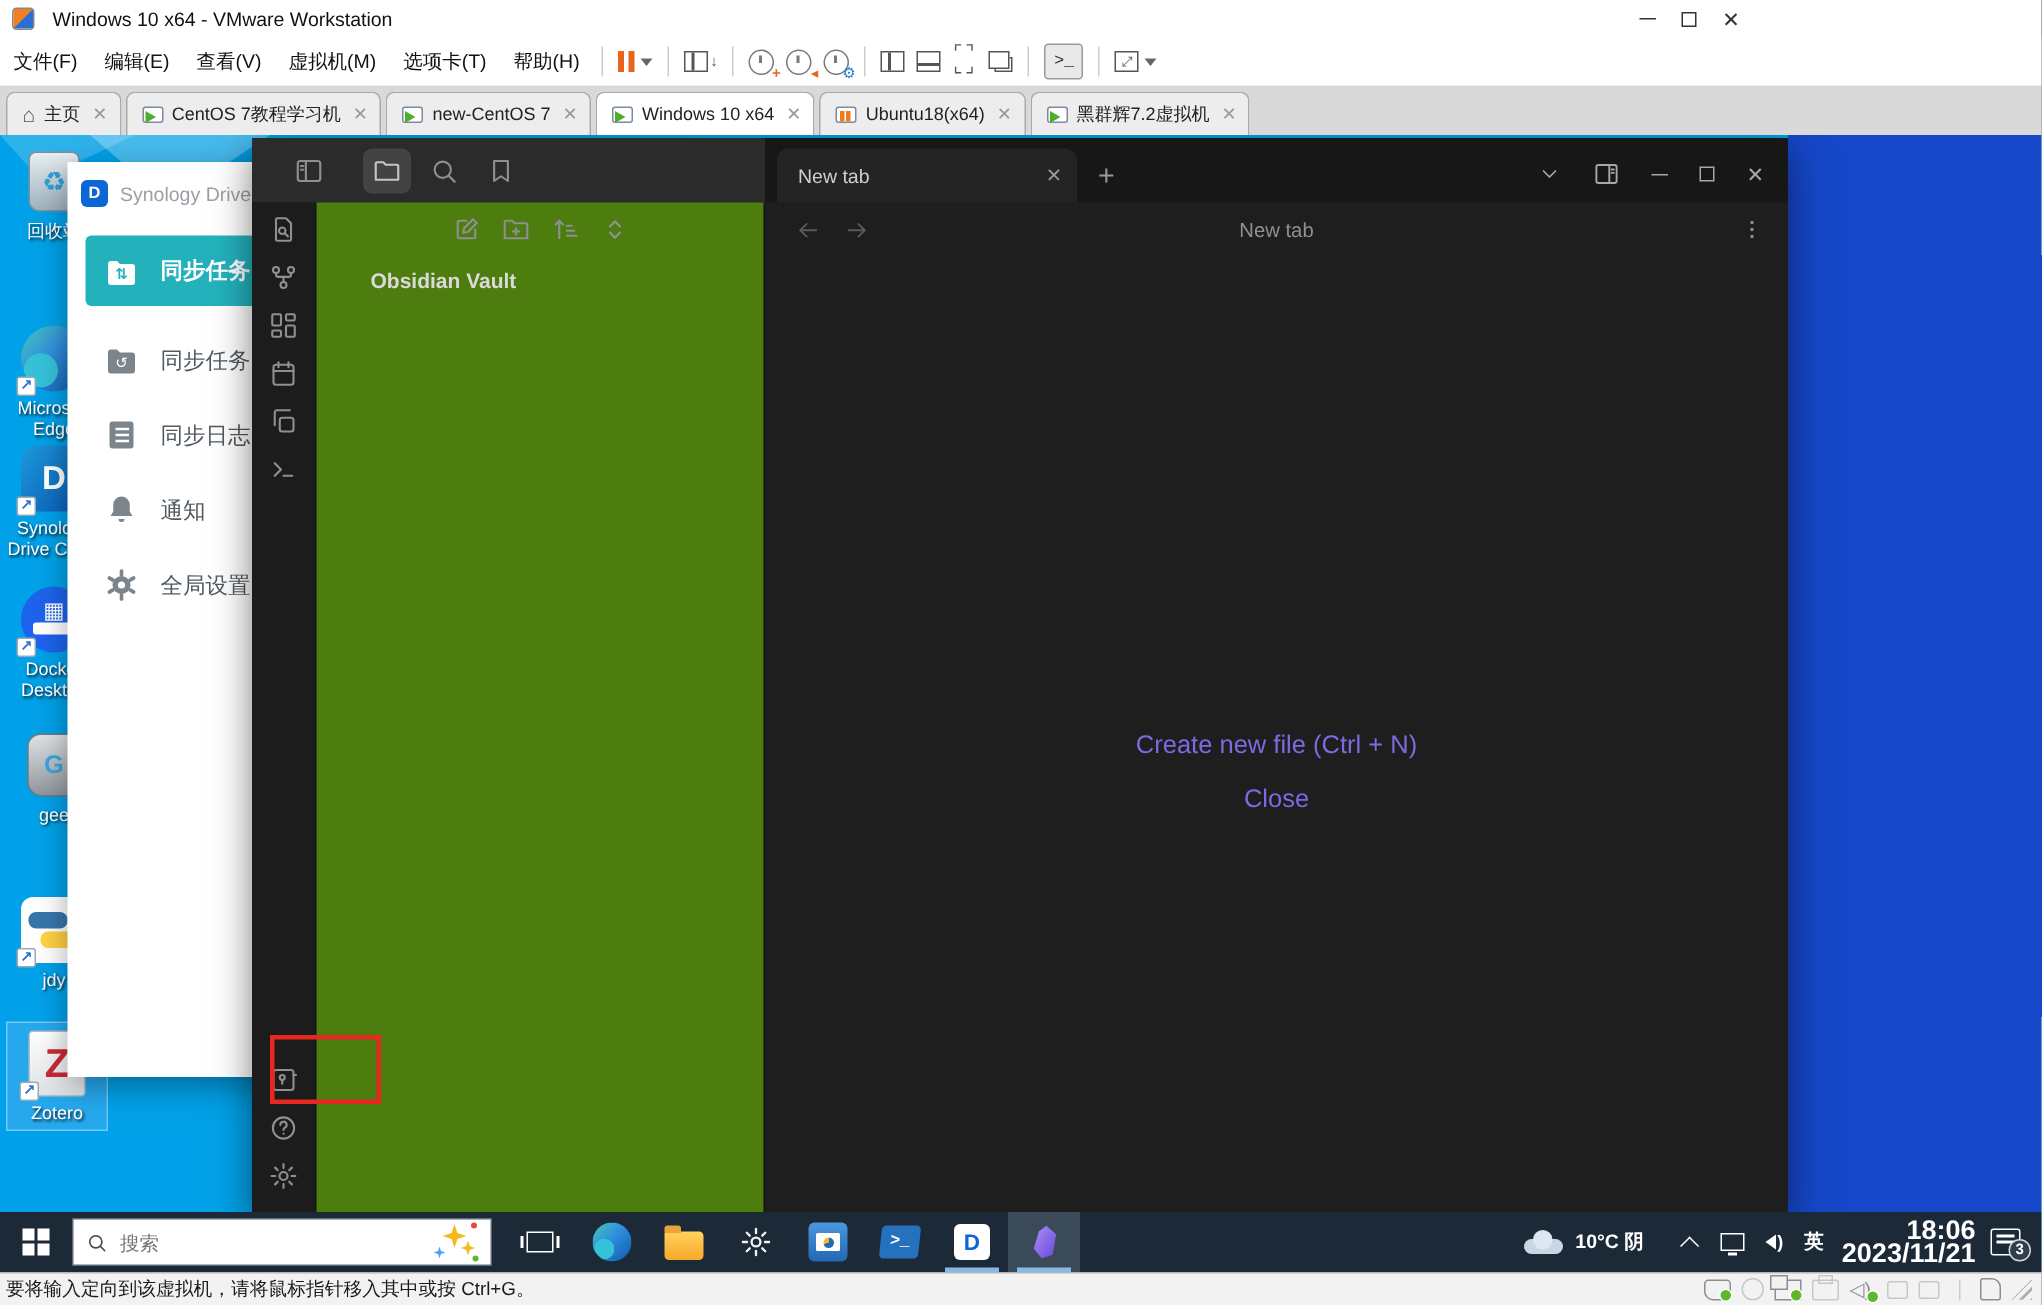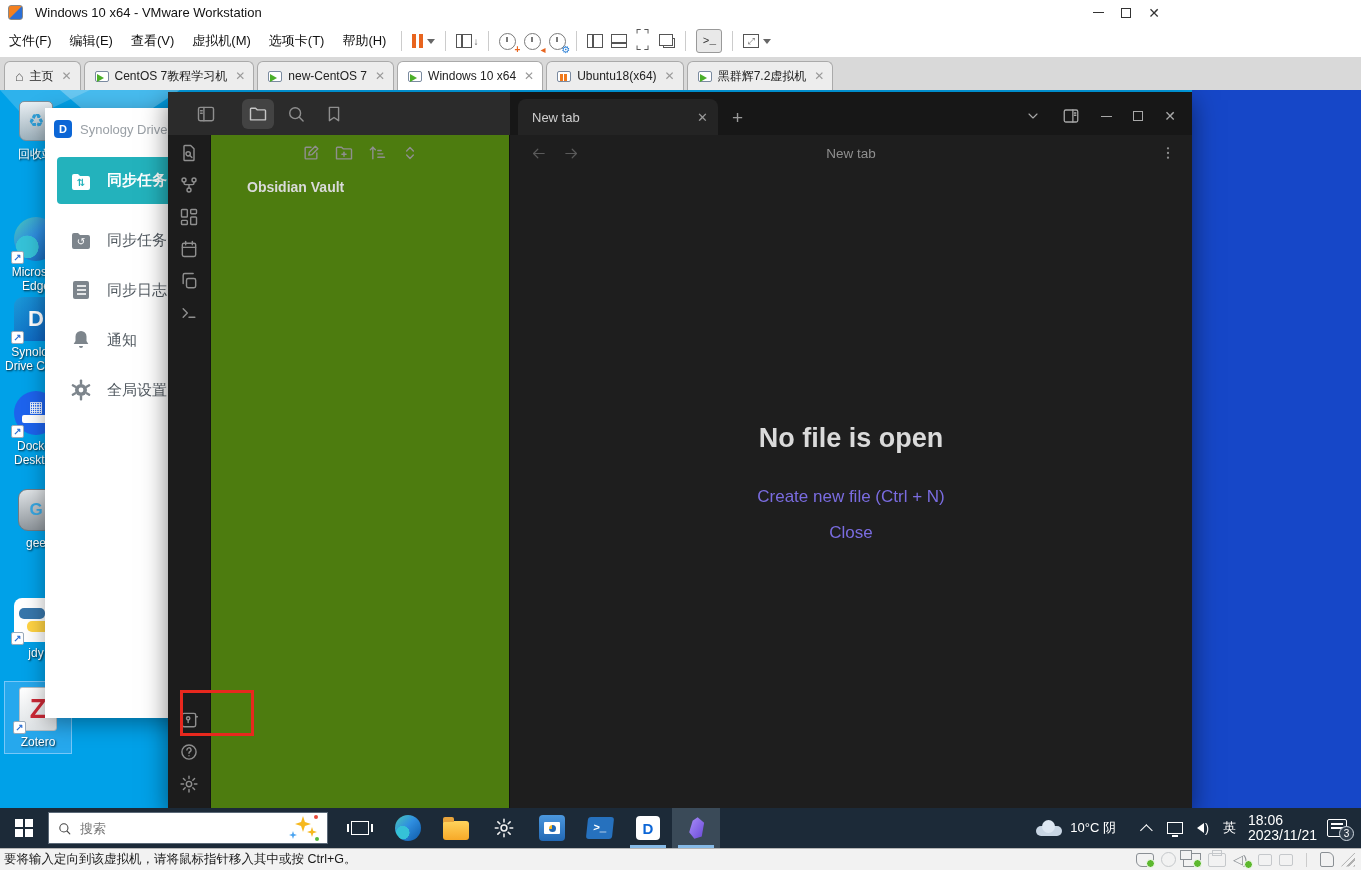--- a/index.html
+++ b/index.html
@@ -152,32 +152,32 @@
   .edge-sm { width:26px; height:26px; border-radius:50%;
      background:radial-gradient(circle at 30% 68%,#35c1d7 0 26%,transparent 27%),linear-gradient(135deg,#49c8b8 0%,#2f8ee0 45%,#0e5aa8 100%); }
   .folder-glyph { position:relative; width:26px; height:19px; background:linear-gradient(180deg,#ffd35c,#f7a928); border-radius:2px 3px 3px 3px; margin-top:4px; }
   .folder-glyph::before { content:""; position:absolute; left:0; top:-4px; width:11px; height:5px; background:#e8a43c; border-radius:2px 2px 0 0; }
   .gear-white { color:#f0f0f0; }
   .chartapp { width:26px; height:26px; border-radius:4px; background:linear-gradient(180deg,#4b97dd,#2268b4); display:flex; align-items:center; justify-content:center; }
   .chartapp i { width:16px; height:12px; background:#fff; border-radius:1px; display:flex; align-items:center; justify-content:center; }
   .chartapp i b { width:7px; height:7px; border-radius:50%; background:conic-gradient(#2268b4 0 70%,#f6b81e 70% 100%); display:block; }
   .ps-glyph { width:26px; height:22px; background:#2671be; border-radius:3px; color:#fff; font-family:"Liberation Mono","DejaVu Sans Mono",monospace; font-size:11px; font-weight:bold; display:flex; align-items:center; justify-content:center; transform:skewX(-6deg); }
   .syn-task { width:24px; height:24px; background:#fff; border-radius:4px; color:#0c66d6; font-weight:bold; font-size:15px; display:flex; align-items:center; justify-content:center; }
-  .tray { margin-left:auto; display:flex; align-items:center; color:#fff; }
+  .tray { margin-left:auto; display:flex; align-items:center; color:#fff;font-weight:bold; }
   .tray-cloud { width:26px; height:16px; position:relative; margin-right:8px; }
   .tray-cloud::before { content:""; position:absolute; left:0; bottom:0; width:26px; height:10px; border-radius:6px; background:#c9d6e4; }
   .tray-cloud::after { content:""; position:absolute; left:6px; top:0; width:13px; height:13px; border-radius:50%; background:#dde7f2; }
   .tray-txt { font-size:13px; }
   .tray-gap { width:14px; }
   .chev-up { width:9px; height:9px; border-left:1.8px solid #fff; border-top:1.8px solid #fff; transform:rotate(45deg) translateY(3px); }
   .net-glyph { width:16px; height:12px; border:1.6px solid #fff; position:relative; }
   .net-glyph::after { content:""; position:absolute; left:4px; bottom:-4px; width:6px; height:2px; background:#fff; }
   .spk-glyph { display:flex; align-items:center; color:#fff; font-size:12px; }
   .spk-glyph::before { content:""; width:0; height:0; border-top:5px solid transparent; border-bottom:5px solid transparent; border-right:7px solid #fff; margin-right:1px; }
-  .clockblock { text-align:left; font-size:14px; line-height:15px; margin:0 10px 0 12px; }
+  .clockblock { text-align:right; font-size:18px; line-height:15px; margin:0 10px 0 12px; }
   .notif { position:relative; width:20px; height:18px; border:1.6px solid #fff; border-radius:2px; margin-right:14px; }
   .notif::before { content:""; position:absolute; left:3px; top:3px; right:3px; height:1.6px; background:#fff; box-shadow:0 4px 0 #fff; }
   .notif-badge { position:absolute; right:-8px; bottom:-5px; width:15px; height:15px; border-radius:50%; background:#2f3d4c; border:1px solid #cfd8e0; color:#fff; font-size:10px; display:flex; align-items:center; justify-content:center; }
 </style>
 </head>
 <body>
 
 <div id="stage">
 
   <div class="vm-desktop">
@@ -464,21 +464,20 @@
           </span>
         <span class="title">New tab</span>
         <span class="more">
             <svg class="ic" width="16" height="16" viewBox="0 0 24 24" style="fill:currentColor;stroke:none;">
               <circle cx="12" cy="5" r="1.7"></circle>
               <circle cx="12" cy="12" r="1.7"></circle>
               <circle cx="12" cy="19" r="1.7"></circle>
             </svg>
           </span>
       </div>
-      <div class="ob-empty-title">No file is open</div>
       <div class="ob-link" style="top:388px;">Close</div>
       <div class="ob-link" style="top:352px;">Create new file (Ctrl + N)</div>
     </div>
   </div>
 
   <div class="annot-rect"></div>
 
   <div class="taskbar">
     <span class="tb-start">
         <span class="winlogo">

